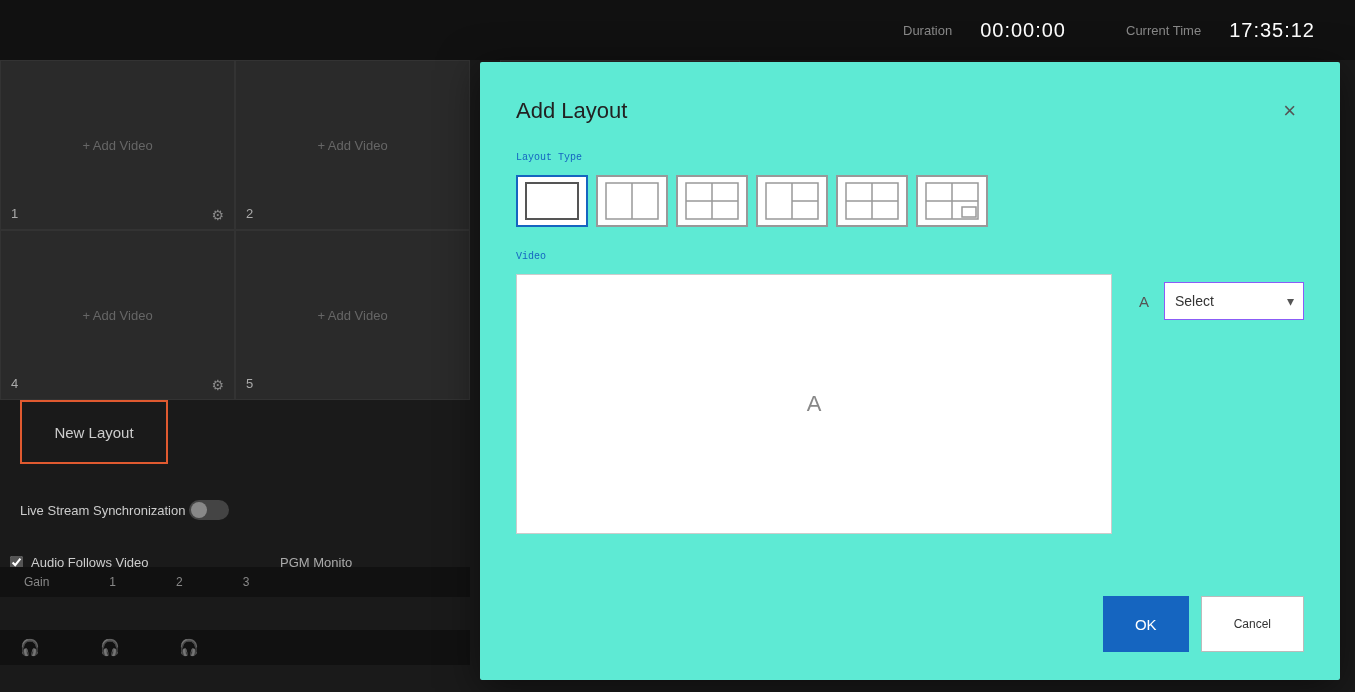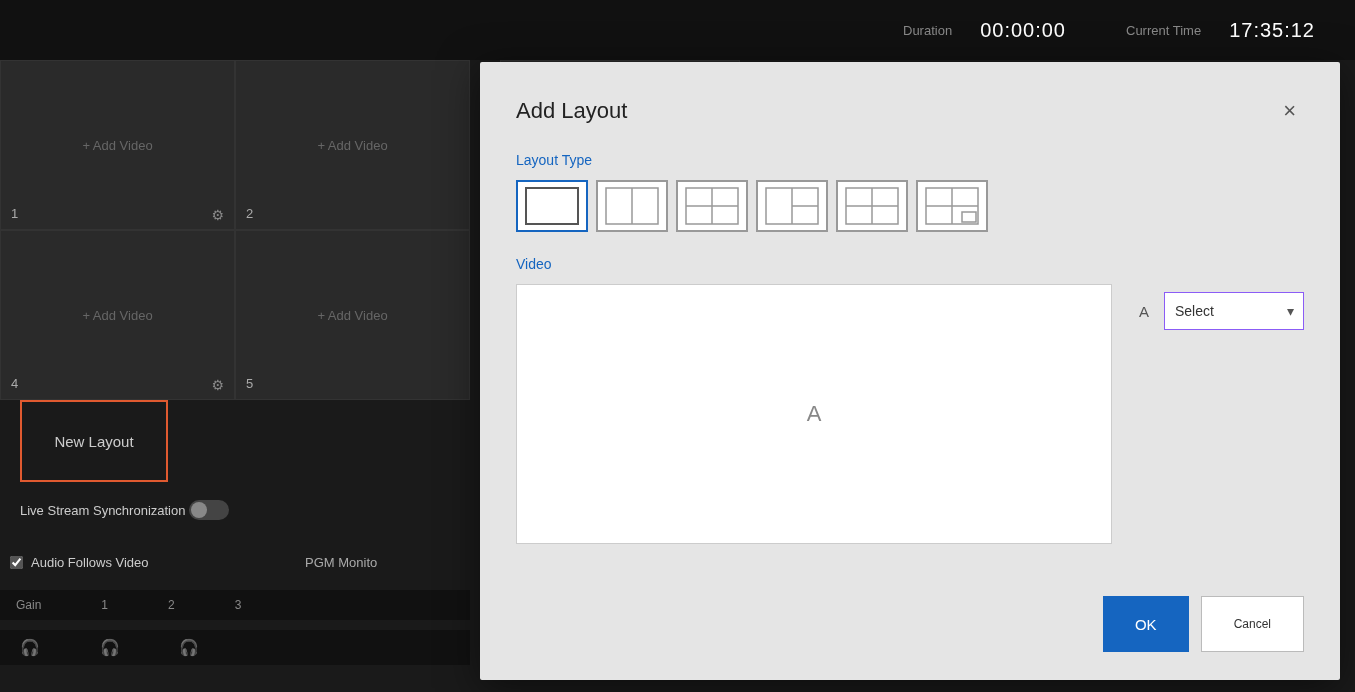--- a/index.html
+++ b/index.html
@@ -87,21 +87,21 @@
       width: 240px;
       height: 170px;
       background: #2a2a2a;
       border: 1px solid #333;
     }
     .new-layout-btn {
       position: absolute;
       left: 20px;
       top: 400px;
       width: 148px;
-      height: 82px;
+      height: 64px;
       background: transparent;
       border: 2px solid #e05a30;
       color: #ccc;
       font-size: 15px;
       cursor: pointer;
       display: flex;
       align-items: center;
       justify-content: center;
     }
     .live-stream-row {
@@ -143,31 +143,30 @@
     }
     .audio-row input[type="checkbox"] {
       accent-color: #555;
     }
     .pgm-label {
       position: absolute;
       left: 280px;
       top: 555px;
       color: #aaa;
       font-size: 13px;
-      margin-left: 25px;
     }
     .gain-row {
       position: absolute;
       left: 0;
-      top: 590px;
+      top: 567px;
       width: 470px;
       background: #111;
       display: flex;
       align-items: center;
-      padding: 8px 16px;
+      padding: 8px 24px;
       gap: 60px;
       color: #888;
       font-size: 12px;
     }
     .headphone-icon {
       font-size: 16px;
       color: #666;
     }
     .gain-row-bottom {
       position: absolute;
@@ -181,21 +180,21 @@
       gap: 60px;
     }
 
     
     .modal {
       position: absolute;
       left: 480px;
       top: 62px;
       width: 860px;
       height: 618px;
-      background: #e5e5e5;
+      background: #5eead4;
       border-radius: 2px;
       box-shadow: 0 8px 40px rgba(0,0,0,0.5);
       padding: 32px 36px;
     }
 
     .modal-header {
       display: flex;
       align-items: center;
       justify-content: space-between;
       margin-bottom: 24px;
@@ -209,24 +208,25 @@
       background: none;
       border: none;
       font-size: 22px;
       color: #555;
       cursor: pointer;
       padding: 4px 8px;
     }
 
     
     .section-label {
-      font-size: 14px;
+      font-size: 10px;
       color: #1565c0;
       margin-bottom: 12px;
       font-weight: 500;
+      font-family: Liberation Mono, monospace;
     }
 
     .layout-types {
       display: flex;
       gap: 8px;
       margin-bottom: 24px;
     }
 
     .layout-type-btn {
       width: 72px;

